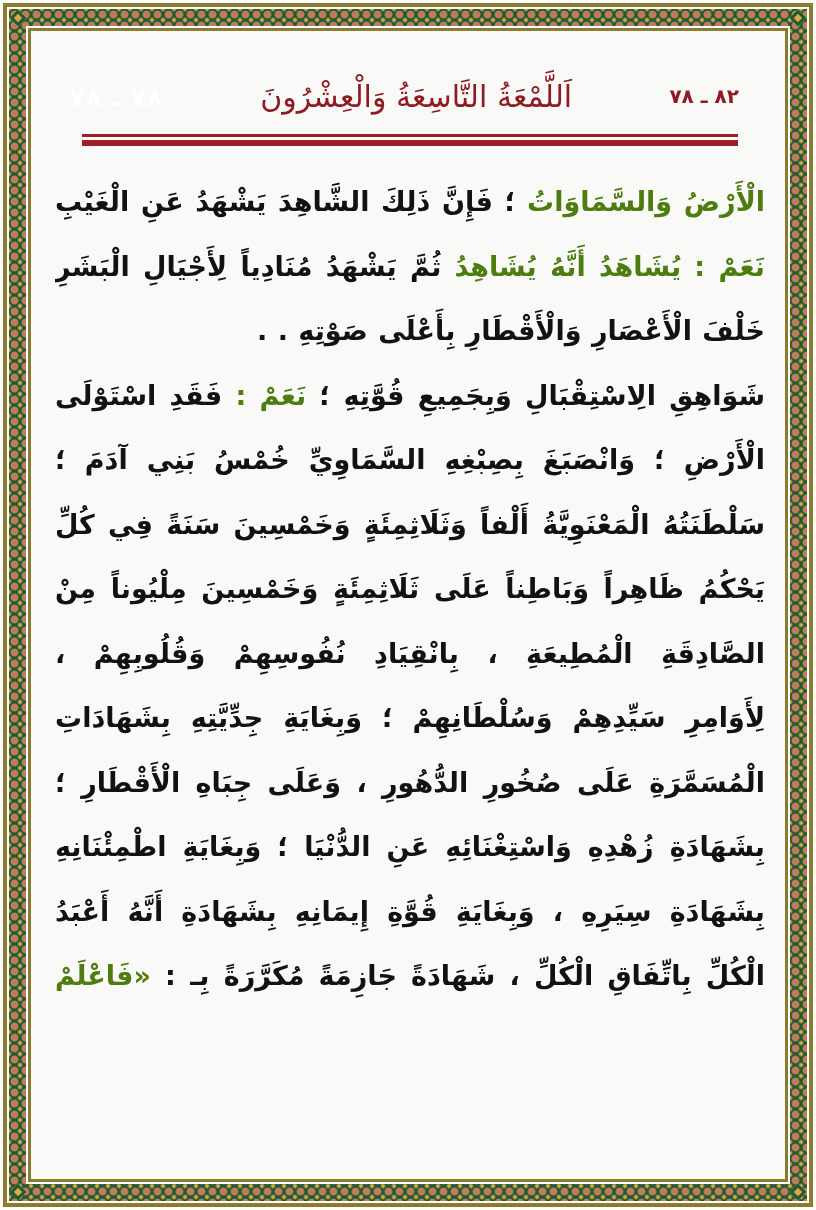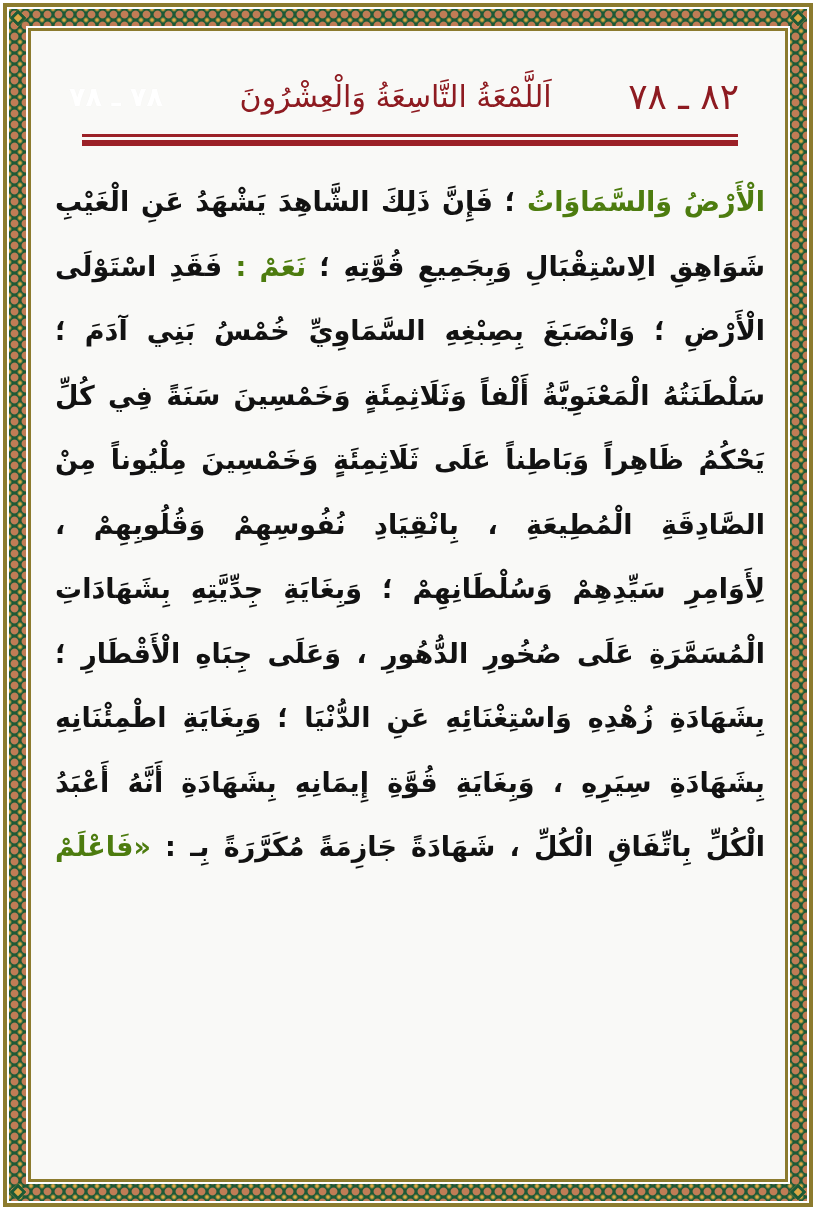--- a/index.html
+++ b/index.html
@@ -35,21 +35,21 @@
     box-shadow:0 0 0 2px #ffffff;
     padding:36px 20px 10px 24px;
     overflow:hidden;
   }
   .header-row{
     display:flex;align-items:center;justify-content:space-between;
     direction:rtl;
     padding:0 26px 0 14px;height:58px;
   }
   .page-range{
-    color:#8e1b21;font-weight:normal;font-size:36px;white-space:nowrap;
+    color:#8e1b21;font-weight:bold;font-size:20px;white-space:nowrap;
   }
   .page-title{
     color:#8e1b21;font-weight:normal;font-size:30px;white-space:nowrap;
     letter-spacing:0.5px;
   }
   .watermark{
     color:#ffffff;font-weight:bold;font-size:27px;white-space:nowrap;
     text-shadow:0 0 1px #f1f1ee;
   }
   .double-rule{
@@ -85,20 +85,22 @@
         <div class="header-row">
           <div class="page-range">٨٢ ـ ٧٨</div>
           <div class="page-title">اَللَّمْعَةُ التَّاسِعَةُ وَالْعِشْرُونَ</div>
           <div class="watermark">٧٨ ـ ٧٨</div>
         </div>
 
         <div class="double-rule"></div>
 
         <div class="body-text" id="body-text">
             <div class="line"><span class="seg-red">الْأَرْضُ وَالسَّمَاوَاتُ</span><span class="seg-black"> ؛ فَإِنَّ ذَلِكَ الشَّاهِدَ يَشْهَدُ عَنِ الْغَيْبِ فِي</span></div>
+            <div class="line"><span class="seg-red">نَعَمْ : يُشَاهَدُ أَنَّهُ يُشَاهِدُ</span><span class="seg-black"> ثُمَّ يَشْهَدُ مُنَادِياً لِأَجْيَالِ الْبَشَرِ</span></div>
+            <div class="line end"><span class="seg-black">خَلْفَ الْأَعْصَارِ وَالْأَقْطَارِ بِأَعْلَى صَوْتِهِ . .</span></div>
             <div class="line"><span class="seg-black">شَوَاهِقِ الِاسْتِقْبَالِ وَبِجَمِيعِ قُوَّتِهِ ؛ </span><span class="seg-red">نَعَمْ :</span><span class="seg-black"> فَقَدِ اسْتَوْلَى عَلَى نِصْفِ</span></div>
             <div class="line"><span class="seg-black">الْأَرْضِ ؛ وَانْصَبَغَ بِصِبْغِهِ السَّمَاوِيِّ خُمْسُ بَنِي آدَمَ ؛ وَدَامَتْ</span></div>
             <div class="line"><span class="seg-black">سَلْطَنَتُهُ الْمَعْنَوِيَّةُ أَلْفاً وَثَلَاثِمِئَةٍ وَخَمْسِينَ سَنَةً فِي كُلِّ زَمَانٍ ،</span></div>
             <div class="line"><span class="seg-black">يَحْكُمُ ظَاهِراً وَبَاطِناً عَلَى ثَلَاثِمِئَةٍ وَخَمْسِينَ مِلْيُوناً مِنْ رَعِيَّتِهِ</span></div>
             <div class="line"><span class="seg-black">الصَّادِقَةِ الْمُطِيعَةِ ، بِانْقِيَادِ نُفُوسِهِمْ وَقُلُوبِهِمْ ، وَأَرْوَاحِهِمْ وَعُقُولِهِمْ</span></div>
             <div class="line"><span class="seg-black">لِأَوَامِرِ سَيِّدِهِمْ وَسُلْطَانِهِمْ ؛ وَبِغَايَةِ جِدِّيَّتِهِ بِشَهَادَاتِ قُوَّةِ دَسَاتِيرِهِ</span></div>
             <div class="line"><span class="seg-black">الْمُسَمَّرَةِ عَلَى صُخُورِ الدُّهُورِ ، وَعَلَى جِبَاهِ الْأَقْطَارِ ؛ وَبِغَايَةِ وُثُوقِهِ</span></div>
             <div class="line"><span class="seg-black">بِشَهَادَةِ زُهْدِهِ وَاسْتِغْنَائِهِ عَنِ الدُّنْيَا ؛ وَبِغَايَةِ اطْمِئْنَانِهِ وَوُثُوقِهِ</span></div>
             <div class="line"><span class="seg-black">بِشَهَادَةِ سِيَرِهِ ، وَبِغَايَةِ قُوَّةِ إِيمَانِهِ بِشَهَادَةِ أَنَّهُ أَعْبَدُ وَأَتْقَى مِنَ</span></div>
             <div class="line"><span class="seg-black">الْكُلِّ بِاتِّفَاقِ الْكُلِّ ، شَهَادَةً جَازِمَةً مُكَرَّرَةً بِـ : </span><span class="seg-red">«فَاعْلَمْ أَنَّهُ لَآ</span></div>

